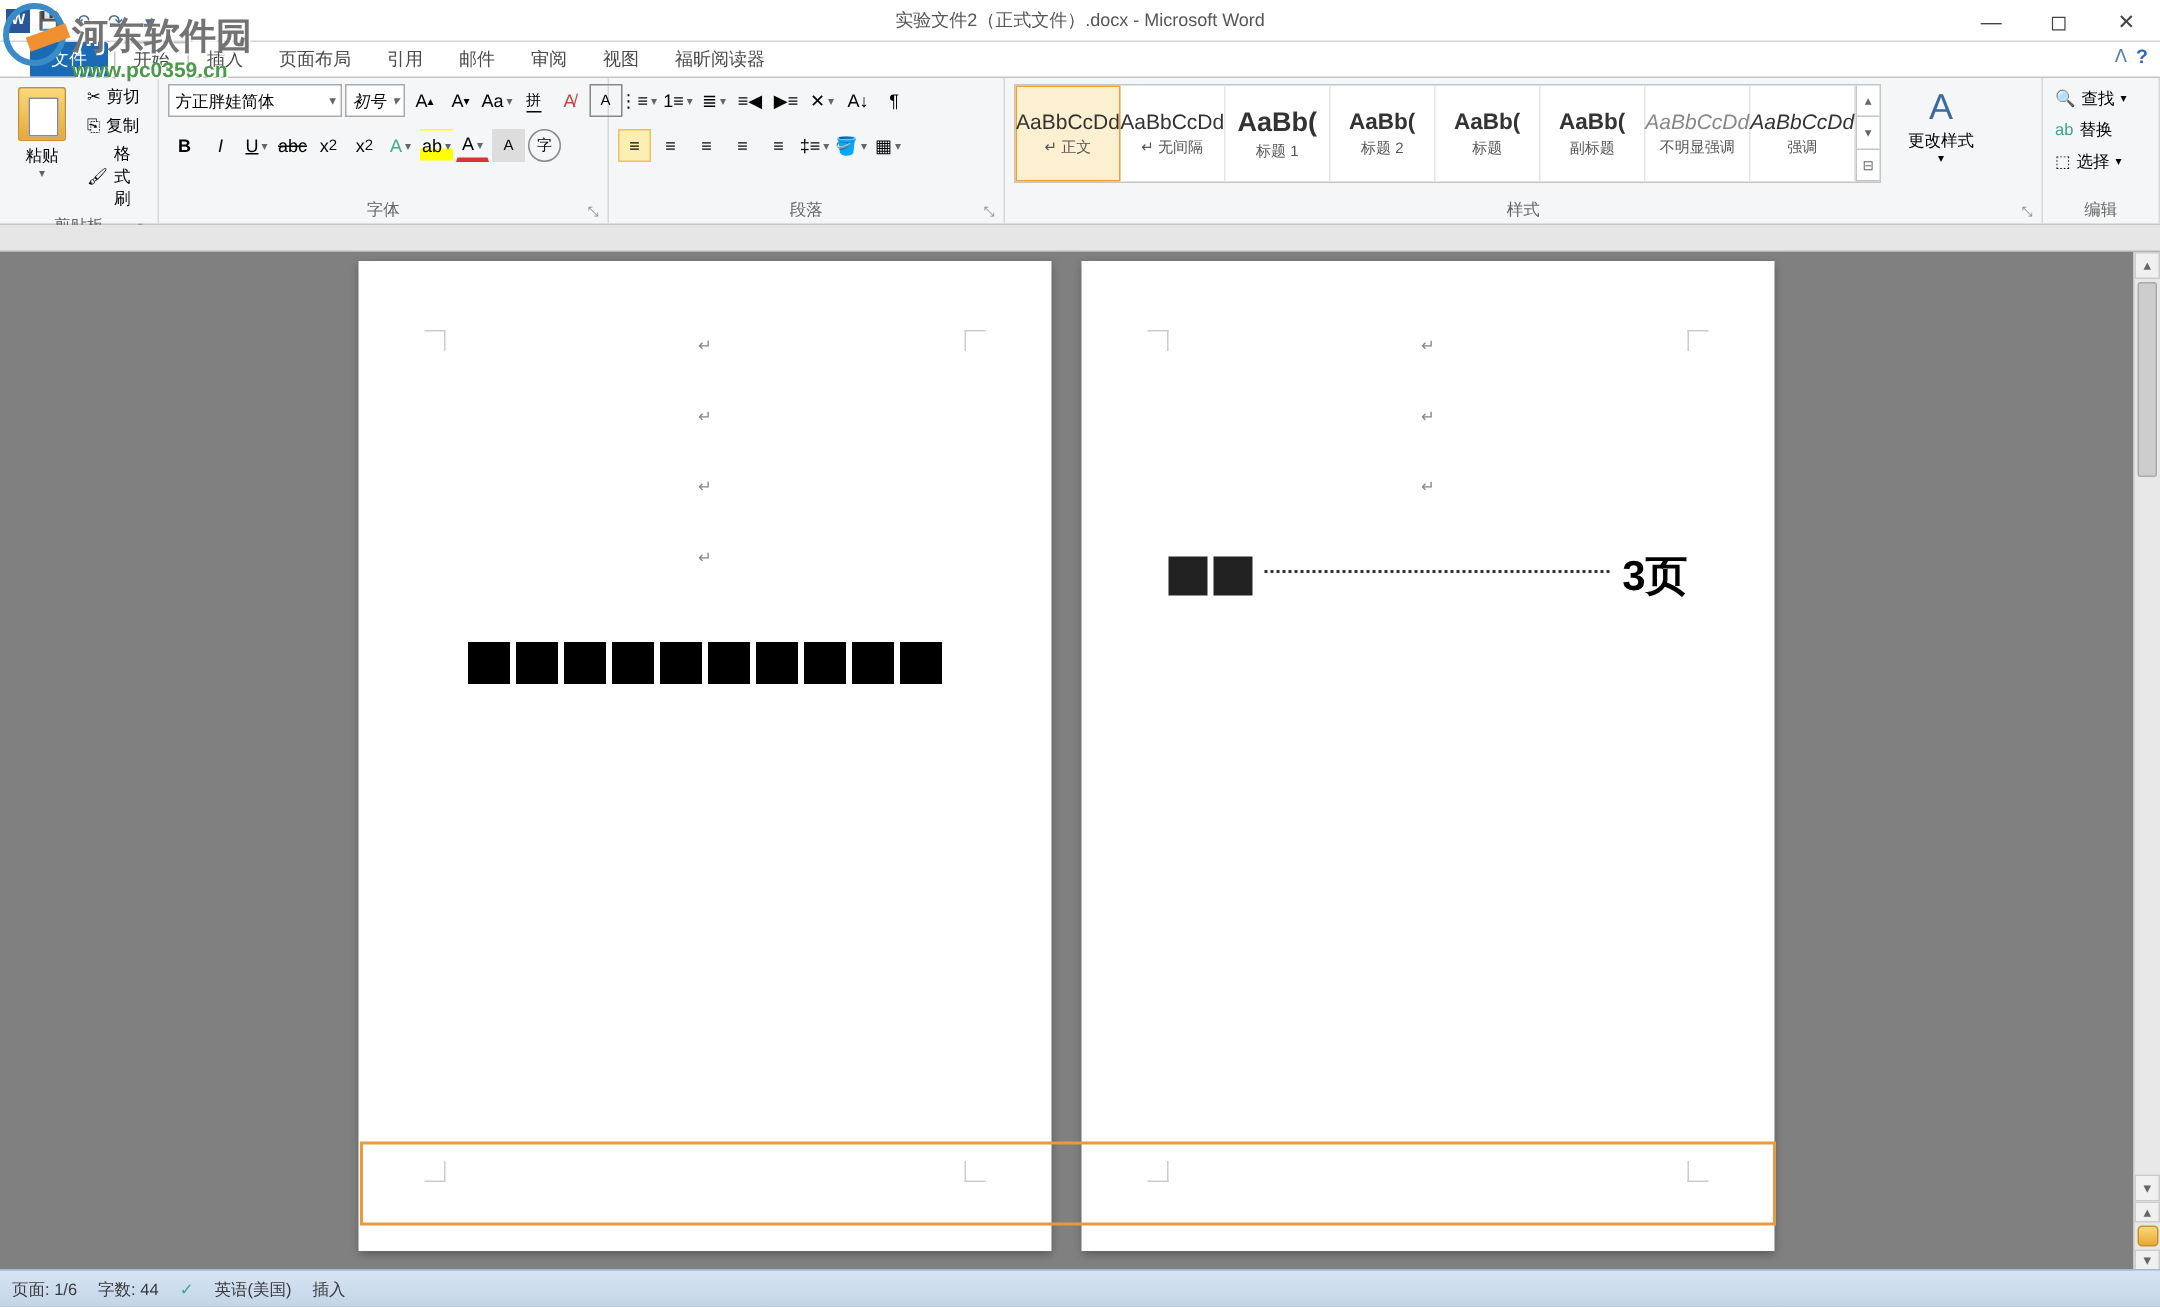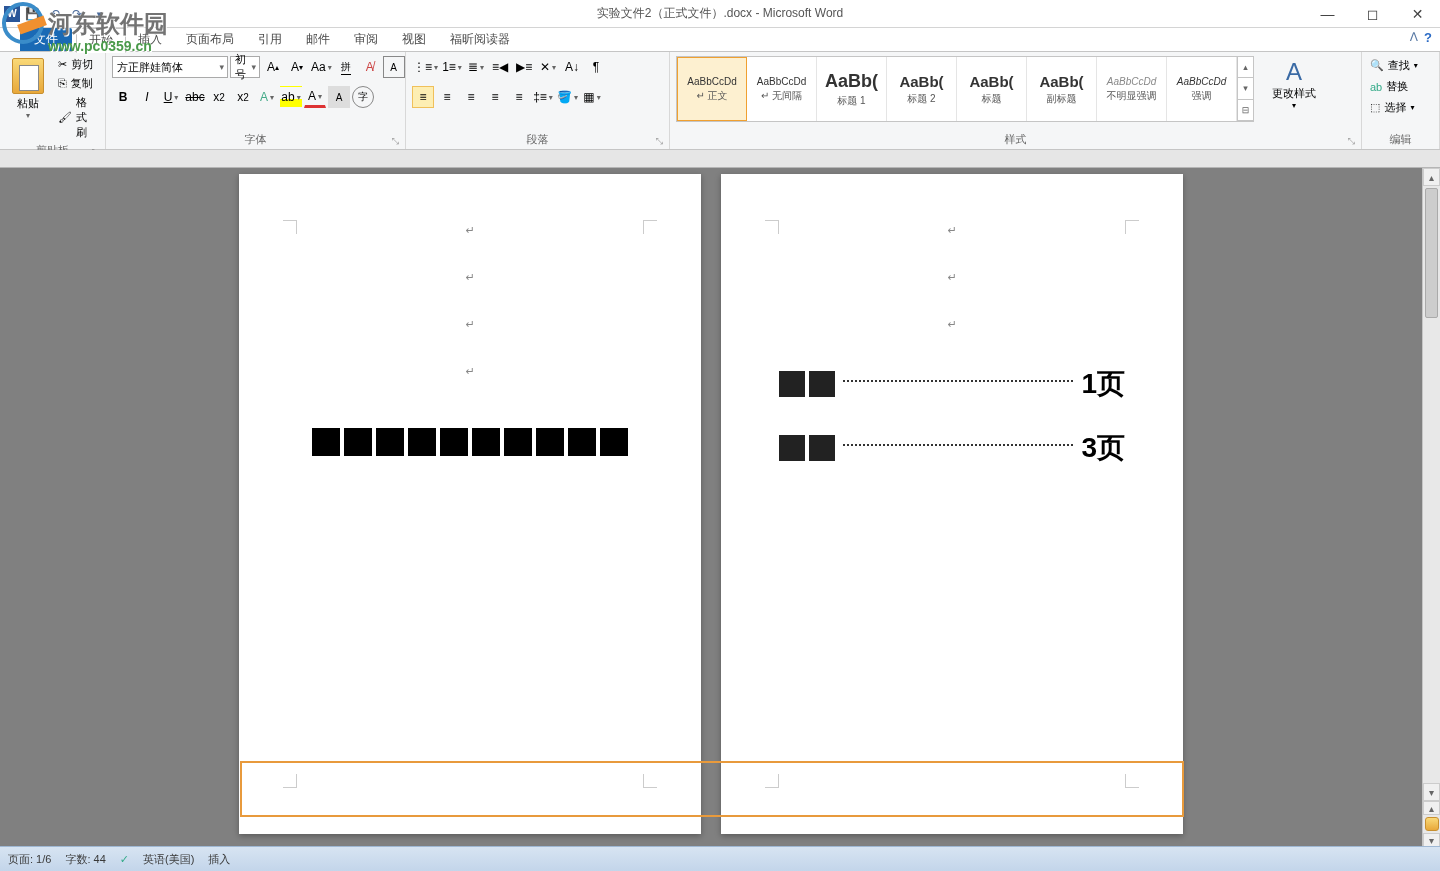--- a/index.html
+++ b/index.html
@@ -33,33 +33,33 @@
 .paste-icon::before { content: ""; position: absolute; top: 6px; left: 6px; width: 18px; height: 24px; background: #fff; border: 1px solid #888; }
 .clip-small { display: flex; flex-direction: column; gap: 2px; font-size: 11px; }
 .clip-small-item { display: flex; align-items: center; gap: 4px; padding: 1px 4px; }
 
 
 .font-group { width: 300px; }
 .font-row { display: flex; gap: 2px; margin-bottom: 4px; align-items: center; }
 .combo { border: 1px solid #aaa; background: #fff; height: 22px; display: flex; align-items: center; padding: 0 4px; font-size: 11px; position: relative; }
 .combo::after { content: "▾"; position: absolute; right: 3px; font-size: 9px; color: #666; }
 .font-name { width: 116px; }
-.font-size { width: 30px; }
+.font-size { width: 40px; font-style: italic; }
 .ribbon-btn { min-width: 22px; height: 22px; display: flex; align-items: center; justify-content: center; font-size: 12px; border: 1px solid transparent; }
 .ribbon-btn.dd::after { content: "▾"; font-size: 8px; margin-left: 2px; color: #666; }
 
 
 .para-group { width: 264px; }
 
 
 .styles-group { flex: 1; }
 .styles-gallery { display: flex; border: 1px solid #c5c5c5; height: 66px; background: #fff; }
 .style-item { width: 70px; border-right: 1px solid #e5e5e5; display: flex; flex-direction: column; align-items: center; justify-content: center; padding: 4px 2px; }
 .style-item.active { border: 1px solid #f0a030; background: #fdf0d0; }
-.style-preview { font-size: 10px; color: #333; }
+.style-preview { font-size: 14px; color: #333; }
 .style-label { font-size: 10px; color: #555; margin-top: 2px; }
 .gallery-scroll { width: 16px; display: flex; flex-direction: column; border-left: 1px solid #c5c5c5; }
 .gallery-scroll div { flex: 1; display: flex; align-items: center; justify-content: center; font-size: 9px; color: #666; border-bottom: 1px solid #c5c5c5; }
 .change-styles { display: flex; flex-direction: column; align-items: center; padding: 2px 8px; margin-left: 6px; }
 
 
 .edit-group { width: 78px; }
 .edit-item { display: flex; align-items: center; gap: 4px; font-size: 11px; padding: 2px; }
 
 
@@ -358,28 +358,20 @@
       <div class="page-margin-mark mm-br"></div>
       <div class="para-mark">↵</div>
       <div class="para-mark">↵</div>
       <div class="para-mark">↵</div>
       <div class="toc-line">
         <div class="toc-boxes">
             <div class="toc-box"></div>
             <div class="toc-box"></div>
           </div>
         <div class="toc-dots"></div>
-        <div class="toc-page">1页</div>
-      </div>
-      <div class="toc-line">
-        <div class="toc-boxes">
-            <div class="toc-box"></div>
-            <div class="toc-box"></div>
-          </div>
-        <div class="toc-dots"></div>
         <div class="toc-page">3页</div>
       </div>
     </div>
   </div>
   <div class="footer-highlight"></div>
 </div>
 
 <div class="vscroll">
   <div class="vscroll-btn">▴</div>
   <div class="vscroll-thumb"></div>

